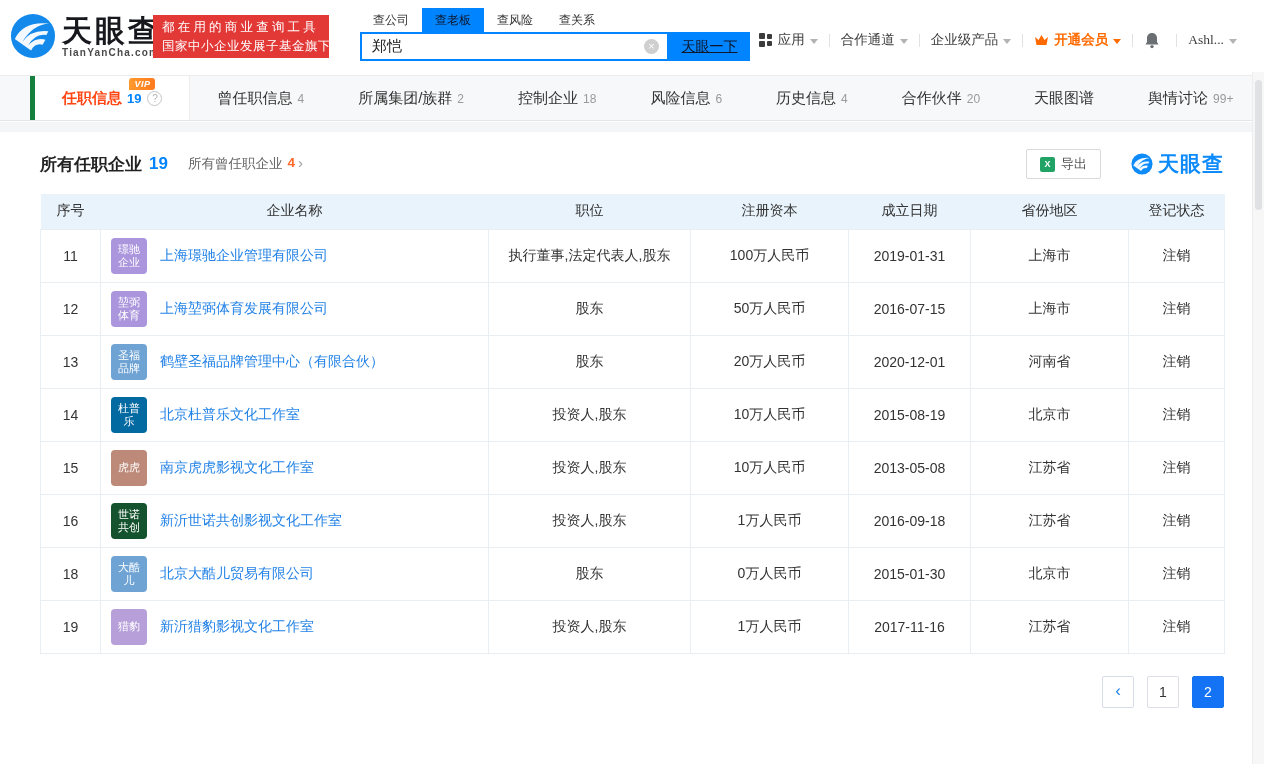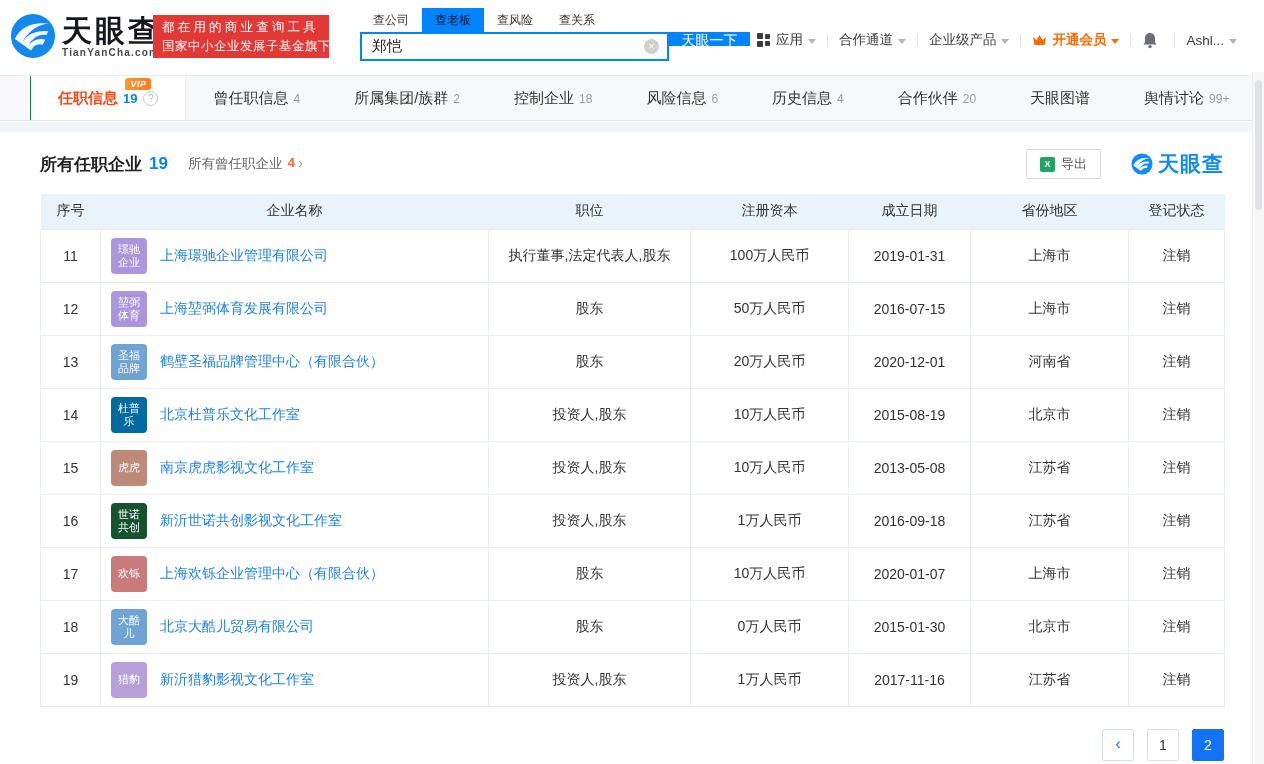--- a/index.html
+++ b/index.html
@@ -24,39 +24,39 @@
   .search-tabs { display:flex; }
   .search-tab { font-size:12px; color:#333; padding:4px 13px 3px; cursor:pointer; }
   .search-tab.active { background:#0084ff; color:#0f172a; }
   .search-row { display:flex; }
   .search-input { width:309px; height:29px; border:2px solid #0084ff; position:relative;
                   display:flex; align-items:center; background:#fff; }
   .search-input input { border:none; outline:none; flex:1; font-size:15px; color:#222;
                         padding:0 30px 0 10px; font-family:inherit; background:transparent; }
   .clear-icon { position:absolute; right:8px; width:15px; height:15px; border-radius:50%;
                 background:#cfcfcf; color:#fff; font-size:11px; line-height:15px; text-align:center; cursor:pointer; }
-  .search-btn { width:81px; height:14px; background:#0084ff; color:#ffffff; font-size:14px;
-                border:none; cursor:pointer; font-family:inherit; }
+  .search-btn { width:81px; height:29px; background:#0084ff; color:#0f172a; font-size:14px;
+                border:none; cursor:pointer; font-family:inherit;text-decoration:underline; }
 
   .top-nav { position:absolute; right:16px; top:31px; display:flex; align-items:center; font-size:13.5px; color:#3c3c3c; }
-  .nav-item { display:flex; align-items:center; margin:0 11px; cursor:pointer; white-space:nowrap; }
+  .nav-item { display:flex; align-items:center; margin:0 11px; cursor:pointer; white-space:nowrap;font-family:Liberation Serif, serif; }
   .nav-item .ni-icon { margin-right:5px; display:flex; align-items:center; }
   .caret { width:0; height:0; border-left:4px solid transparent; border-right:4px solid transparent;
            border-top:5px solid #b3b3b3; margin-left:5px; margin-top:2px; }
   .nav-divider { width:1px; height:13px; background:#e1e1e1; }
   .nav-item.member { color:#ff6a00; font-weight:bold; }
   .nav-item.member .caret { border-top-color:#ff6a00; }
 
   
   .tabbar { position:absolute; top:75px; left:0; width:1264px; height:46px; background:#f7f8f9;
             border-top:1px solid #ececec; border-bottom:1px solid #e3e5e7; display:flex; padding-left:30px; }
   .ptab { position:relative; height:100%; display:flex; align-items:center; padding:0 27px;
           font-size:15px; color:#333; cursor:pointer; white-space:nowrap; }
   .ptab .cnt { font-size:12px; color:#9a9a9a; margin-left:5px; margin-top:1px; }
-  .ptab.active { background:#fff; border-left:1px solid #15803d; border-right:1px solid #ececec;
+  .ptab.active { background:#fff; border-left:5px solid #15803d; border-right:1px solid #ececec;
                  color:#ff4716; font-weight:bold; }
   .ptab.active .cnt { color:#0084ff; font-size:13px; }
   .vip-badge { position:absolute; top:2px; right:34px; background:linear-gradient(90deg,#ff9a2e,#ff7a1e);
                color:#fff; font-size:9px; font-style:italic; font-weight:bold; padding:1px 5px;
                border-radius:3px 3px 3px 0; letter-spacing:0.5px; }
   .help-icon { width:15px; height:15px; border:1px solid #c6c6c6; border-radius:50%; color:#b5b5b5;
                font-size:10px; line-height:13px; text-align:center; margin-left:6px; font-weight:normal; cursor:pointer; }
 
   .gap-strip { position:absolute; top:122px; left:0; width:1264px; height:10px; background:#f4f5f6; }
 
@@ -370,36 +370,20 @@
           <span class="company-link">新沂世诺共创影视文化工作室</span>
         </div>
       </td>
       <td>投资人,股东</td>
       <td>1万人民币</td>
       <td>2016-09-18</td>
       <td>江苏省</td>
       <td class="status-cell">注销</td>
     </tr>
 
-    <tr>
-      <td>17</td>
-      <td class="name-cell">
-        <div class="name-wrap">
-          <div class="avatar" style="background: rgb(201, 122, 122);">
-                <span>欢铄</span>
-              </div>
-          <span class="company-link">上海欢铄企业管理中心（有限合伙）</span>
-        </div>
-      </td>
-      <td>股东</td>
-      <td>10万人民币</td>
-      <td>2020-01-07</td>
-      <td>上海市</td>
-      <td class="status-cell">注销</td>
-    </tr>
 
     <tr>
       <td>18</td>
       <td class="name-cell">
         <div class="name-wrap">
           <div class="avatar" style="background: rgb(111, 163, 212);">
                 <span>大酷儿</span>
               </div>
           <span class="company-link">北京大酷儿贸易有限公司</span>
         </div>

